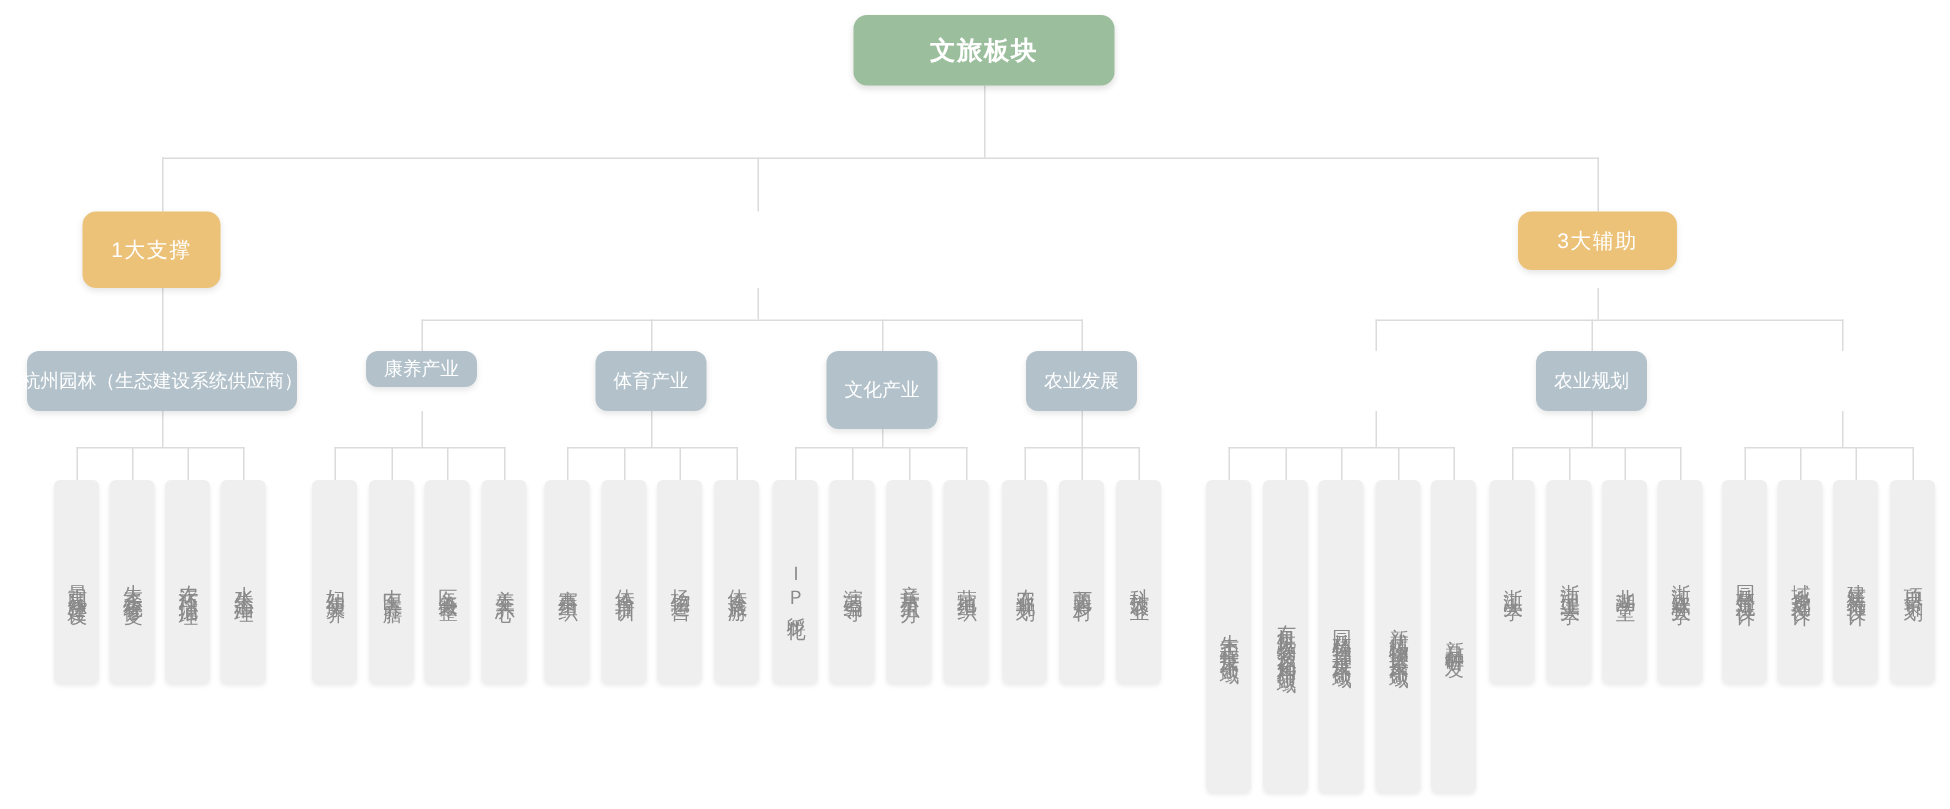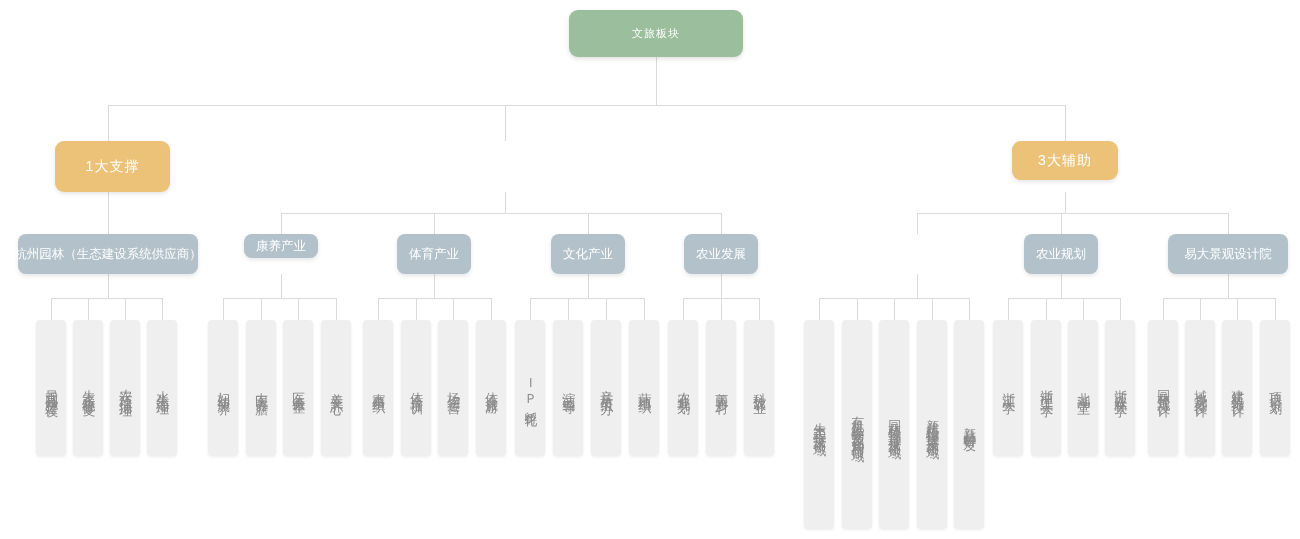--- a/index.html
+++ b/index.html
@@ -8,21 +8,21 @@
     font-family:"Liberation Sans","DejaVu Sans",sans-serif;
     overflow:hidden;
   }
   .stage{position:absolute;left:0;top:0;width:1300px;height:539px;}
   .node{
     position:absolute;display:flex;align-items:center;justify-content:center;
     color:#fff;box-sizing:border-box;text-align:center;
   }
   .root{
     background:var(--root-bg,#9BBE9D);border-radius:9px;
-    font-size:11px;font-weight:normal;letter-spacing:1px;
+    font-size:17px;font-weight:bold;letter-spacing:1px;
     box-shadow:0 2px 4px rgba(0,0,0,.12);
   }
   .lv2{
     background:var(--branch-bg,#ECC279);border-radius:9px;
     font-size:14px;letter-spacing:1px;
     box-shadow:0 2px 4px rgba(0,0,0,.10);
   }
   .lv3{
     background:var(--category-bg,#B2C1CA);border-radius:8px;
     font-size:12.5px;white-space:nowrap;
@@ -120,48 +120,45 @@
   <div class="hline" style="left:1163px;top:298px;width:113px"></div>
   <div class="vline" style="left:1163px;top:298px;height:22px"></div>
   <div class="vline" style="left:1200px;top:298px;height:22px"></div>
   <div class="vline" style="left:1237px;top:298px;height:22px"></div>
   <div class="vline" style="left:1275px;top:298px;height:22px"></div>
 
   <div class="node root" style="left:569px;top:10px;width:174px;height:47px">
     <span>文旅板块</span>
   </div>
 
-  <div class="node lv2" style="left:55px;top:141px;width:115px;height:51px">
+  <div class="node lv2" style="left:55px;top:141px;width:92px;height:51px">
     <span>1大支撑</span>
   </div>
   <div class="node lv2" style="left:1012px;top:141px;width:106px;height:39px">
     <span>3大辅助</span>
   </div>
 
   <div class="node lv3" style="left:18px;top:234px;width:180px;height:40px">
     <span>杭州园林（生态建设系统供应商）</span>
   </div>
   <div class="node lv3" style="left:244px;top:234px;width:74px;height:24px">
     <span>康养产业</span>
   </div>
   <div class="node lv3" style="left:397px;top:234px;width:74px;height:40px">
     <span>体育产业</span>
   </div>
-  <div class="node lv3" style="left:551px;top:234px;width:74px;height:40px">
+  <div class="node lv3" style="left:551px;top:234px;width:74px;height:52px">
     <span>文化产业</span>
   </div>
   <div class="node lv3" style="left:684px;top:234px;width:74px;height:40px">
     <span>农业发展</span>
   </div>
   <div class="node lv3" style="left:1024px;top:234px;width:74px;height:40px">
     <span>农业规划</span>
   </div>
-  <div class="node lv3" style="left:1168px;top:234px;width:120px;height:40px">
-    <span>易大景观设计院</span>
-  </div>
 
   <div class="node leaf" style="left:36px;top:320px;height:135px">
       <span>景观园林建设</span>
     </div>
   <div class="node leaf" style="left:73px;top:320px;height:135px">
       <span>生态系统修复</span>
     </div>
   <div class="node leaf" style="left:110px;top:320px;height:135px">
       <span>农污环境治理</span>
     </div>

